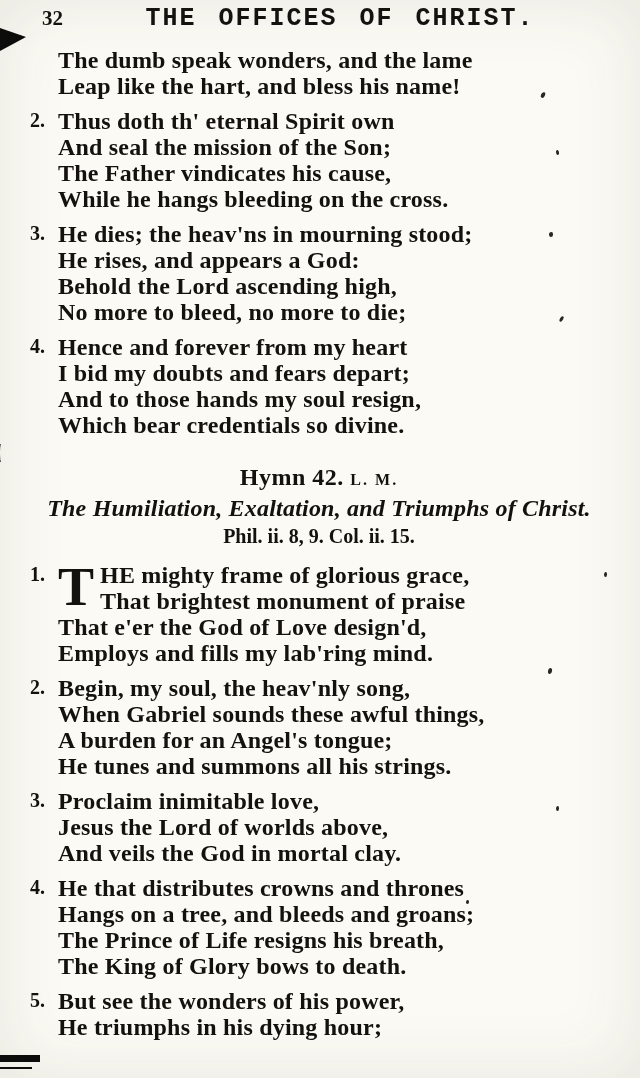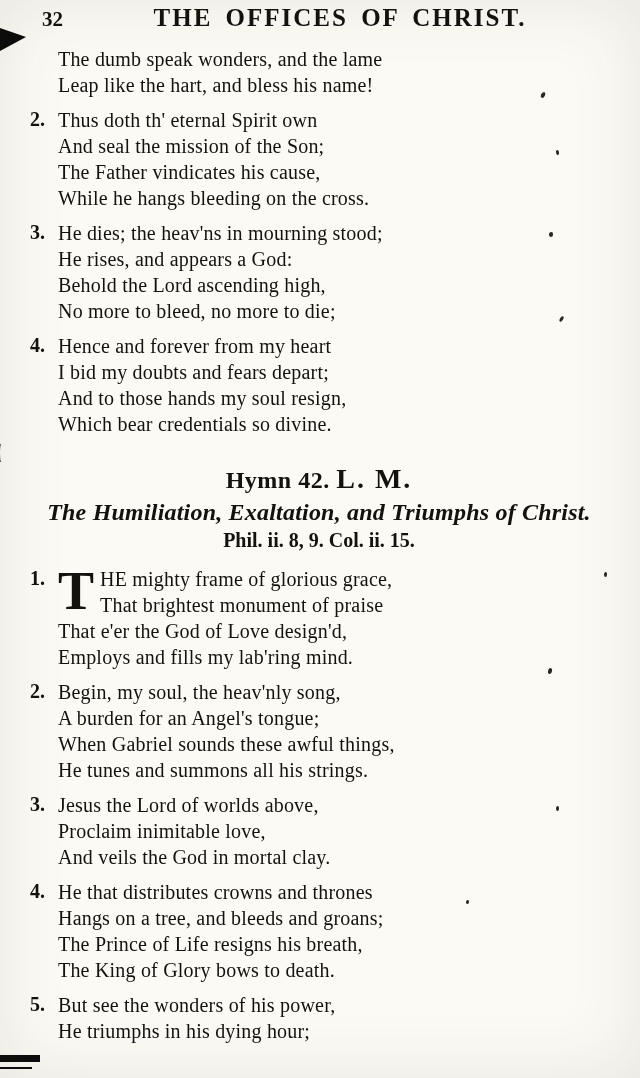--- a/index.html
+++ b/index.html
@@ -17,35 +17,35 @@
     box-shadow: inset 0 0 70px rgba(60,55,45,0.10);
     pointer-events: none;
   }
   .page { padding: 4px 32px 0 30px; position: relative; }
 
   .header { display: flex; align-items: baseline; margin-bottom: 14px; }
   .pagenum { width: 72px; font-size: 21px; font-weight: bold; padding-left: 12px; }
   .running-title {
     flex: 1; text-align: center;
     font-size: 25px; font-weight: bold;
-    letter-spacing: 2px; word-spacing: 5px;
+    letter-spacing: 2px; word-spacing: 5px; font-family: Liberation Mono, monospace;
   }
 
   .stanza { display: flex; margin-bottom: 9px; }
   .num { flex: 0 0 28px; width: 28px; font-size: 20px; font-weight: bold; padding-top: 1px; }
   .lines { flex: 1; min-width: 0; }
   .line {
-    font-size: 20px; line-height: 26px;
-    font-weight: normal; letter-spacing: 0.2px;
+    font-size: 24px; line-height: 26px;
+    font-weight: bold; letter-spacing: 0.2px;
     white-space: nowrap;
   }
 
   .hymn-heading { margin: 26px 0 14px 0; text-align: center; }
   .hymn-title { font-size: 24px; font-weight: bold; letter-spacing: 0.5px; }
-  .meter { font-size: 28px; letter-spacing: 2px; margin-left: 0; }
+  .meter { font-size: 16px; letter-spacing: 2px; margin-left: 0; }
   .hymn-subtitle {
     font-size: 24px; font-style: italic; font-weight: bold;
     margin-top: 4px; white-space: nowrap; letter-spacing: 0.2px;
   }
   .hymn-reference { font-size: 20px; font-weight: bold; margin-top: 3px; }
 
   .dropcap {
     float: left;
     font-size: 54px; line-height: 46px; height: 50px;
     font-weight: bold;
@@ -149,31 +149,31 @@
         <div class="line">That brightest monument of praise</div>
         <div class="line">That e'er the God of Love design'd,</div>
         <div class="line">Employs and fills my lab'ring mind.</div>
       </div>
     </div>
 
     <div class="stanza">
       <span class="num">2.</span>
       <div class="lines">
         <div class="line">Begin, my soul, the heav'nly song,</div>
+        <div class="line">When Gabriel sounds these awful things,</div>
         <div class="line">A burden for an Angel's tongue;</div>
-        <div class="line">When Gabriel sounds these awful things,</div>
         <div class="line">He tunes and summons all his strings.</div>
       </div>
     </div>
 
     <div class="stanza">
       <span class="num">3.</span>
       <div class="lines">
+        <div class="line">Proclaim inimitable love,</div>
         <div class="line">Jesus the Lord of worlds above,</div>
-        <div class="line">Proclaim inimitable love,</div>
         <div class="line">And veils the God in mortal clay.</div>
       </div>
     </div>
 
     <div class="stanza">
       <span class="num">4.</span>
       <div class="lines">
         <div class="line">He that distributes crowns and thrones</div>
         <div class="line">Hangs on a tree, and bleeds and groans;</div>
         <div class="line">The Prince of Life resigns his breath,</div>

